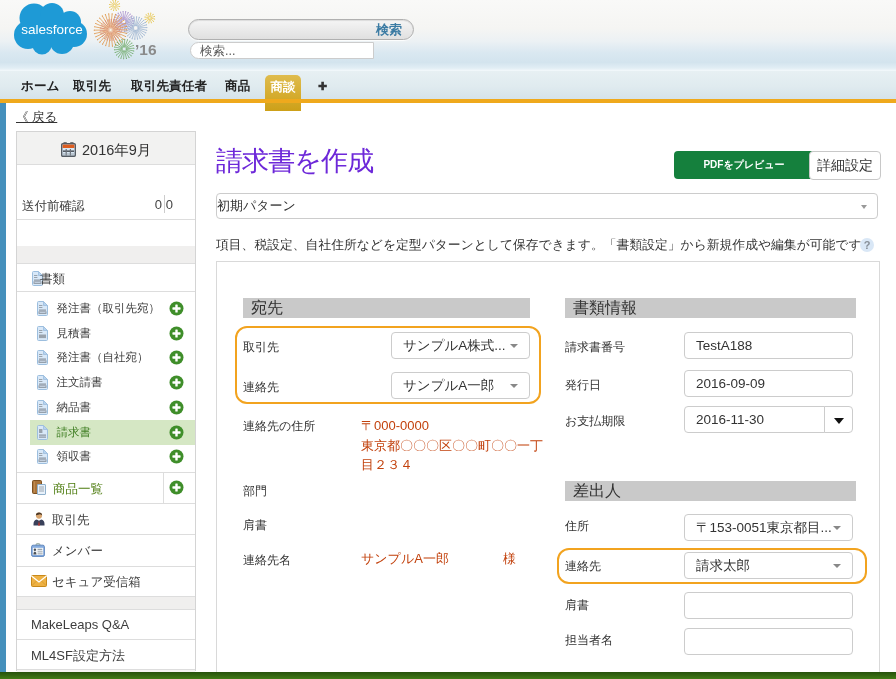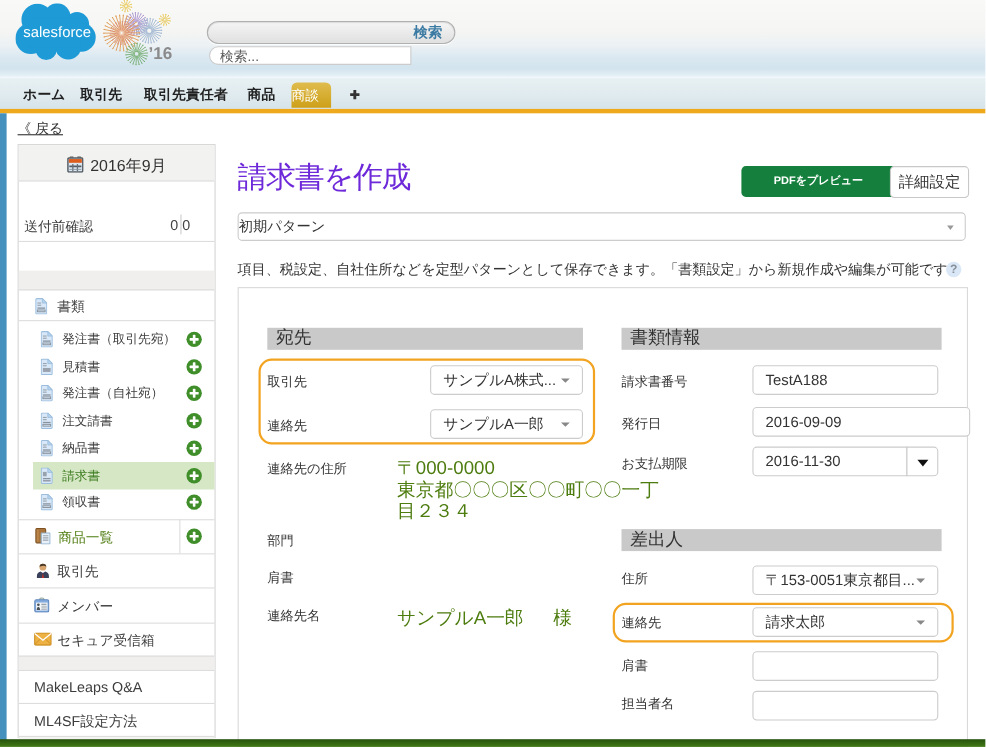--- a/index.html
+++ b/index.html
@@ -15,23 +15,23 @@
 #search { left:188px; top:19px; width:226px; height:21px; border:1px solid #b0b0b0;
   border-radius:11px; background:linear-gradient(#f5f5f5,#e0e0e0); box-shadow:0 1px 1px rgba(255,255,255,.9), inset 0 1px 1px rgba(0,0,0,.1); }
 #search .inp { position:absolute; left:1px; top:1px; width:184px; height:17px; background:#fff;
   border-right:1px solid #ccc; border-radius:9px 0 0 9px; font-size:12.5px; color:#5a5a5a; line-height:17px; padding-left:9px;margin-top:21px; }
 #search .btn { position:absolute; right:11px; top:1px; font-size:13px; font-weight:bold; color:#3b7ba3; line-height:17px; }
 
 
 #nav { left:0; top:71px; width:896px; height:28px;
   background:linear-gradient(to bottom,#e7f0f3 0%,#e0ebef 55%,#d5e3ea 100%); }
 #nav .tab { position:absolute; top:7px; font-size:12.5px; font-weight:bold; color:#222; letter-spacing:0.2px; }
-#activetab { position:absolute; left:265px; top:75px; width:36px; height:23px; border-radius:5px 5px 0 0;
-  background:linear-gradient(#dfbc4e,#cda018); color:#fff; font-size:12.5px; font-weight:normal;
-  line-height:25px; }
+#activetab { position:absolute; left:265px; top:75px; width:36px; height:36px; border-radius:5px 5px 0 0;
+  background:linear-gradient(#dfbc4e,#cda018); color:#fff; font-size:12.5px; font-weight:bold;
+  text-align:center; line-height:25px; }
 #yline { left:0; top:99px; width:896px; height:4px; background:#efa91d; }
 
 #bluestrip { left:0; top:103px; width:6px; height:572px; background:#4590bc; }
 
 
 #back { left:16px; top:109px; font-size:12.5px; color:#333; text-decoration:underline; }
 #sidebox { left:16px; top:131px; width:180px; height:540px; border:1px solid #d4d4d4; background:#fff; }
 
 
 #h1 { left:216px; top:143px; font-size:27px; color:#6d28d9; letter-spacing:-0.9px; }
@@ -45,21 +45,21 @@
   border-left:3.5px solid transparent; border-right:3.5px solid transparent; border-top:4px solid #999; }
 #helper { left:216px; top:237px; font-size:12.8px; color:#333; }
 #qmark { left:860px; top:238px; width:14px; height:14px; border-radius:50%; background:#d9e7f6;
   color:#878f98; font-size:11px; font-weight:bold; text-align:center; line-height:14px; }
 
 #panel { left:216px; top:261px; width:664px; height:418px; border:1px solid #d9d9d9; background:#fff; }
 
 .secbar { position:absolute; height:20px; background:#c9c9c9; color:#333; font-size:16px;
   line-height:20px; padding-left:8px; }
 .lbl { position:absolute; font-size:12px; color:#333; }
-.val { position:absolute; font-size:17px; color:#4d7c0f; }
+.val { position:absolute; font-size:13px; color:#c2410c; }
 .inp { position:absolute; background:#fff; border:1px solid #ccc; border-radius:4px; height:27px;
   font-size:13.5px; color:#333; line-height:25px; padding-left:11px; white-space:nowrap; overflow:hidden; }
 .selcar { position:absolute; right:11px; top:11px; width:0; height:0;
   border-left:4px solid transparent; border-right:4px solid transparent; border-top:4.5px solid #888; }
 .orange { position:absolute; border:2.5px solid #f2a31f; border-radius:12px; }
 
 #datebtn { left:824px; top:406px; width:29px; height:27px; background:#fff; border:1px solid #ccc;
   border-radius:0 4px 4px 0; }
 #datebtn .car { position:absolute; left:9px; top:11px; width:0; height:0;
   border-left:5px solid transparent; border-right:5px solid transparent; border-top:6px solid #111; }
@@ -455,21 +455,21 @@
     <span style="position:absolute;left:15px;top:139px;width:11px;height:15px;">
       <svg style="position:absolute" width="11" height="15" viewBox="0 0 11 15">
         <path d="M0.5 1.5 a1 1 0 0 1 1-1 H6.5 L10.5 4.5 V13.5 a1 1 0 0 1 -1 1 H1.5 a1 1 0 0 1 -1-1 Z" fill="#d8e8f8" stroke="#9cbede" stroke-width="1"></path>
         <path d="M6.5 0.5 L10.5 4.5 H6.5 Z" fill="#b7d3ee" stroke="#9cbede" stroke-width="0.8"></path>
         <rect x="2" y="4" width="3.4" height="1" fill="#98a2ac"></rect>
         <rect x="2" y="6" width="3.4" height="1" fill="#98a2ac"></rect>
         <rect x="2" y="8.5" width="7" height="1.2" fill="#8a939e"></rect>
         <rect x="2" y="10.8" width="7" height="1.6" fill="none" stroke="#8a939e" stroke-width="0.9"></rect>
       </svg>
     </span>
-    <span style="position:absolute;left:35px;top:139px;font-size:12.5px;color:#3d3d3d;">書類</span>
+    <span style="position:absolute;left:23px;top:139px;font-size:12.5px;color:#3d3d3d;">書類</span>
     <span style="position:absolute;left:20px;top:169px;width:11px;height:15px;">
       <svg style="position:absolute" width="11" height="15" viewBox="0 0 11 15">
         <path d="M0.5 1.5 a1 1 0 0 1 1-1 H6.5 L10.5 4.5 V13.5 a1 1 0 0 1 -1 1 H1.5 a1 1 0 0 1 -1-1 Z" fill="#d8e8f8" stroke="#9cbede" stroke-width="1"></path>
         <path d="M6.5 0.5 L10.5 4.5 H6.5 Z" fill="#b7d3ee" stroke="#9cbede" stroke-width="0.8"></path>
         <rect x="2" y="4" width="3.4" height="1" fill="#98a2ac"></rect>
         <rect x="2" y="6" width="3.4" height="1" fill="#98a2ac"></rect>
         <rect x="2" y="8.5" width="7" height="1.2" fill="#8a939e"></rect>
         <rect x="2" y="10.8" width="7" height="1.6" fill="none" stroke="#8a939e" stroke-width="0.9"></rect>
       </svg>
     </span>
@@ -671,21 +671,21 @@
 <div class="val" style="left:361px;top:416px;line-height:19.5px;">〒000-0000<br>東京都〇〇〇区〇〇町〇〇一丁<br>目２３４</div>
 <div class="lbl" style="left:243px;top:483px;">部門</div>
 <div class="lbl" style="left:243px;top:517px;">肩書</div>
 <div class="lbl" style="left:243px;top:552px;">連絡先名</div>
 <div class="val" style="left:361px;top:550px;">サンプルA一郎</div>
 <div class="val" style="left:503px;top:550px;">様</div>
 
 <div class="lbl" style="left:565px;top:339px;">請求書番号</div>
 <div class="inp" style="left:684px;top:332px;width:169px;">TestA188</div>
 <div class="lbl" style="left:565px;top:377px;">発行日</div>
-<div class="inp" style="left:684px;top:370px;width:198px;">2016-09-09</div>
+<div class="inp" style="left:684px;top:370px;width:169px;">2016-09-09</div>
 <div class="lbl" style="left:565px;top:413px;">お支払期限</div>
 <div class="inp" style="left:684px;top:406px;width:141px;border-radius:4px 0 0 4px;">2016-11-30</div>
 <div class="abs" id="datebtn">
     <span class="car"></span>
   </div>
 
 <div class="lbl" style="left:565px;top:518px;">住所</div>
 <div class="inp" style="left:684px;top:514px;width:169px;padding-right:26px;">〒153-0051東京都目...<span class="selcar"></span></div>
 <div class="orange" style="left:557px;top:548px;width:310px;height:36px;"></div>
 <div class="lbl" style="left:565px;top:558px;">連絡先</div>

